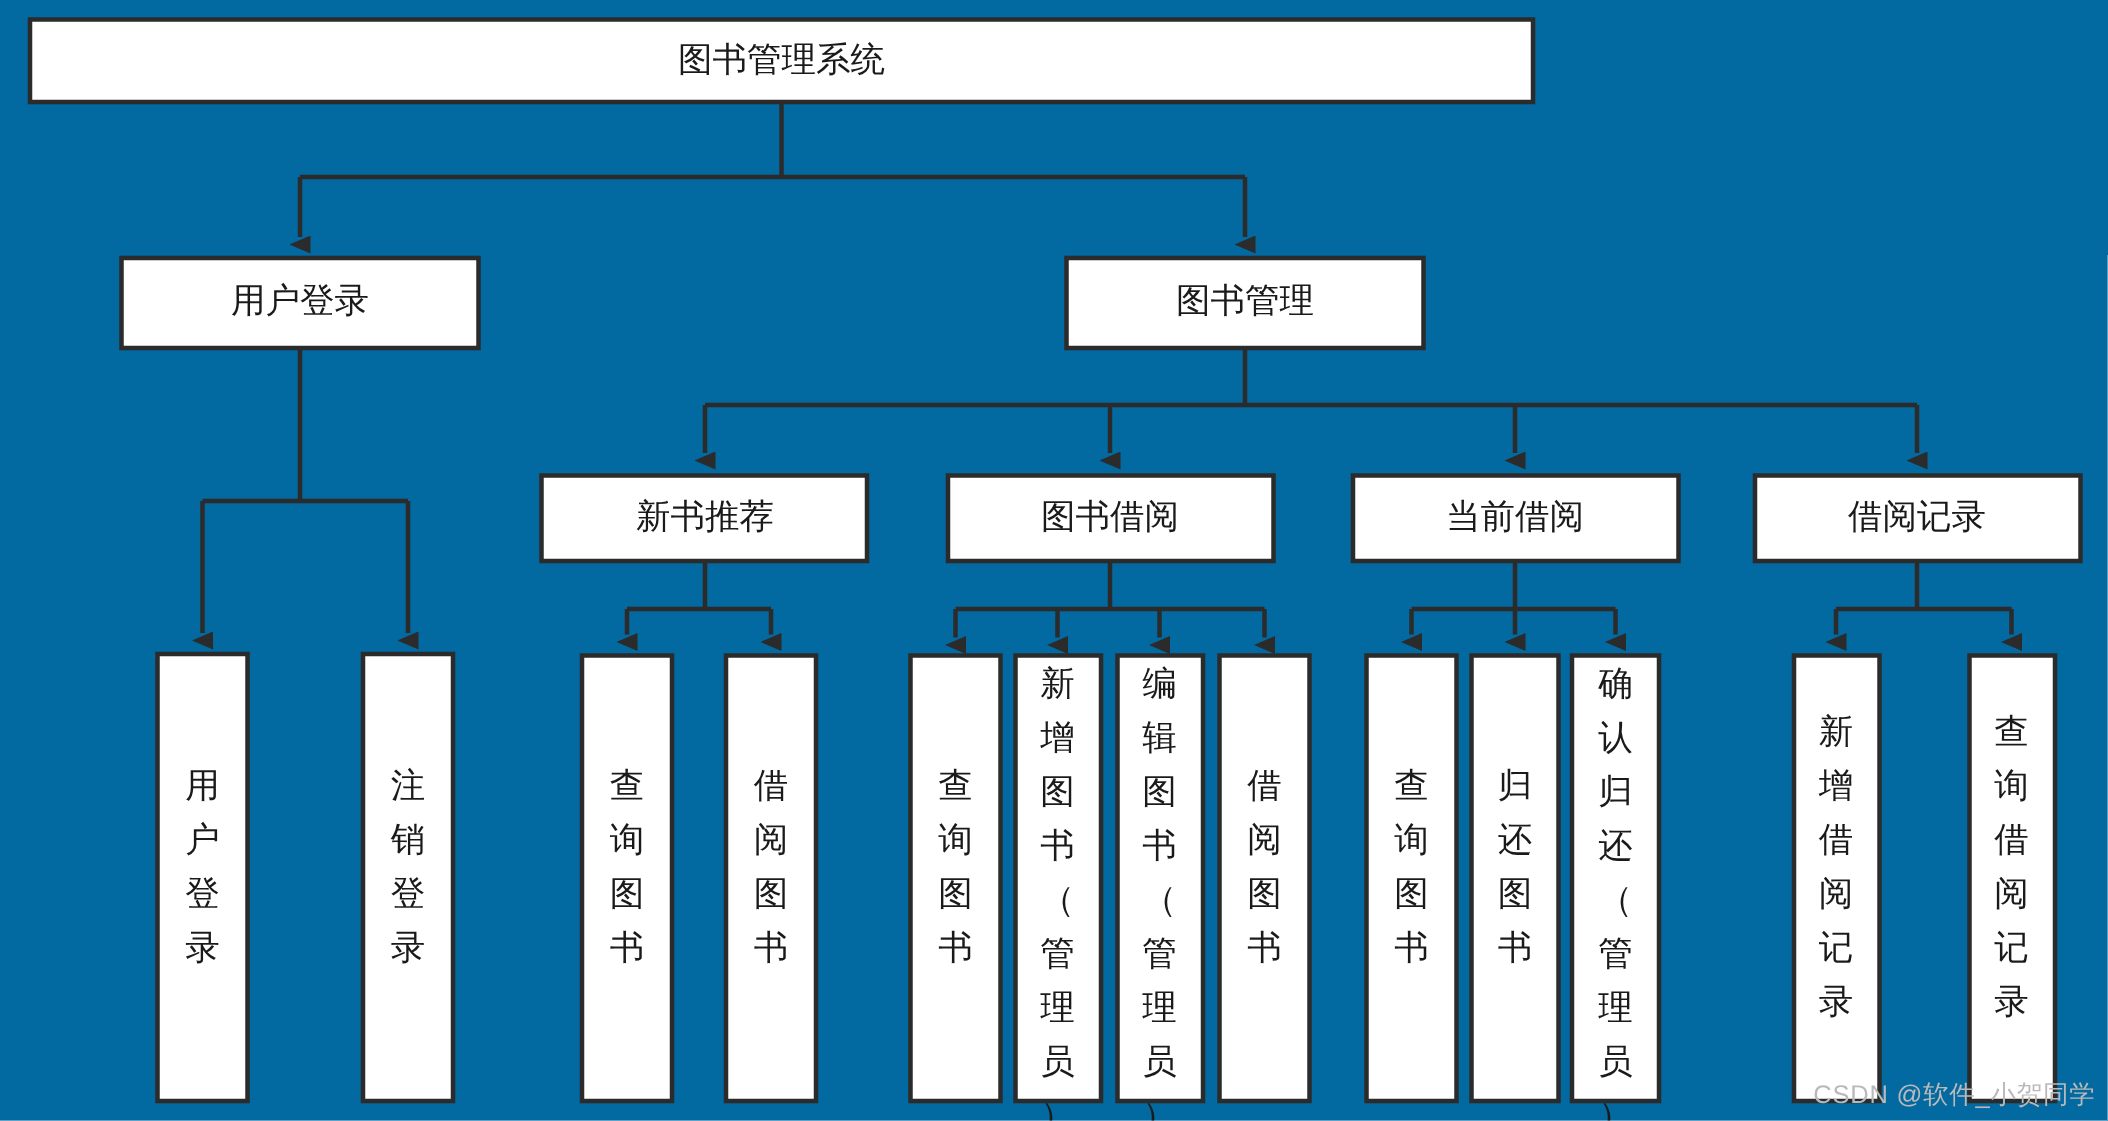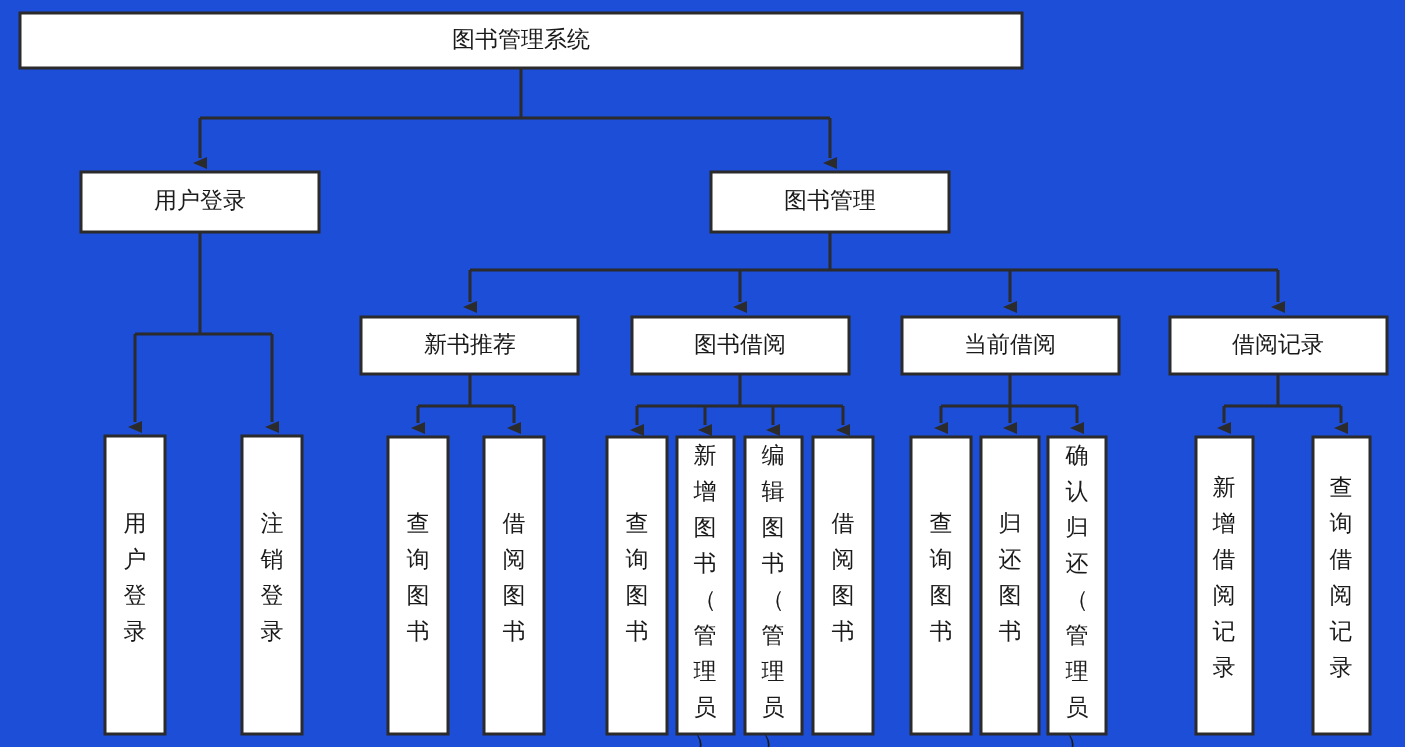--- a/index.html
+++ b/index.html
@@ -10,21 +10,21 @@
   body {
     width: 1405px;
     height: 747px;
     font-family: "Liberation Sans", "DejaVu Sans", sans-serif;
     overflow: hidden;
   }
   #diagram-root {
     position: relative;
     width: 1405px;
     height: 747px;
-    background: #1d4ed8;
+    background: #0369a1;
   }
   svg#tree-svg {
     position: absolute;
     left: 0;
     top: 0;
     width: 1405px;
     height: 747px;
     display: block;
   }
   .node-box {
@@ -227,14 +227,15 @@
       <text class="node-label-v" x="1224" y="495"><tspan x="1224" y="495">新</tspan><tspan x="1224" y="531">增</tspan><tspan x="1224" y="567">借</tspan><tspan x="1224" y="603">阅</tspan><tspan x="1224" y="639">记</tspan><tspan x="1224" y="675">录</tspan></text>
     </g>
 
     <g>
       <rect class="node-box" x="1313" y="437" width="57" height="297"></rect>
       <text class="node-label-v" x="1341" y="495"><tspan x="1341" y="495">查</tspan><tspan x="1341" y="531">询</tspan><tspan x="1341" y="567">借</tspan><tspan x="1341" y="603">阅</tspan><tspan x="1341" y="639">记</tspan><tspan x="1341" y="675">录</tspan></text>
     </g>
 
   </svg>
 
+  <div class="watermark">CSDN @软件_小贺同学</div>
 
 </div>
 
 </body></html>

